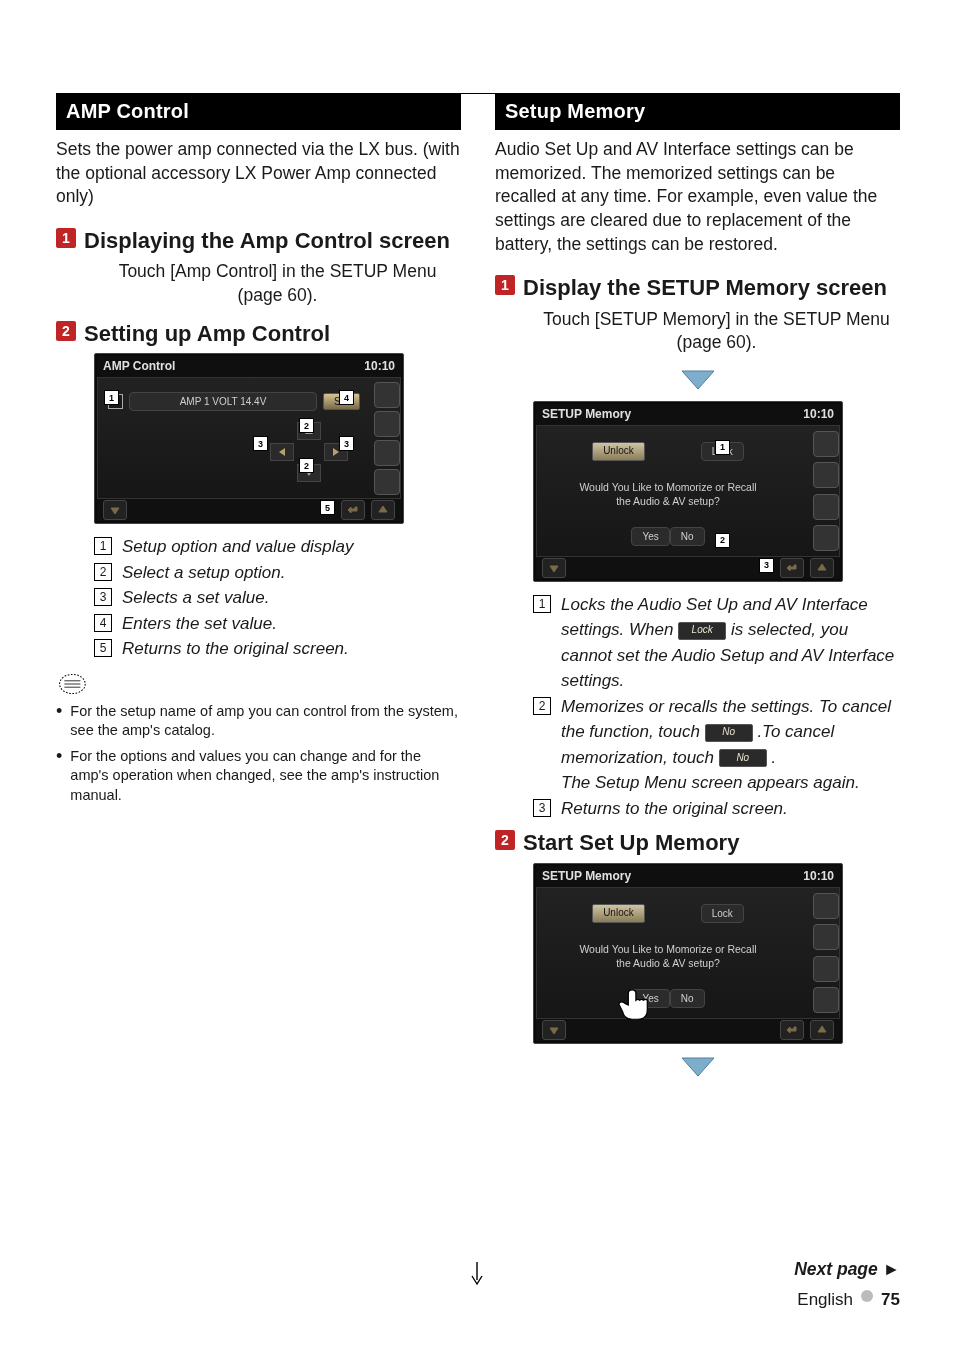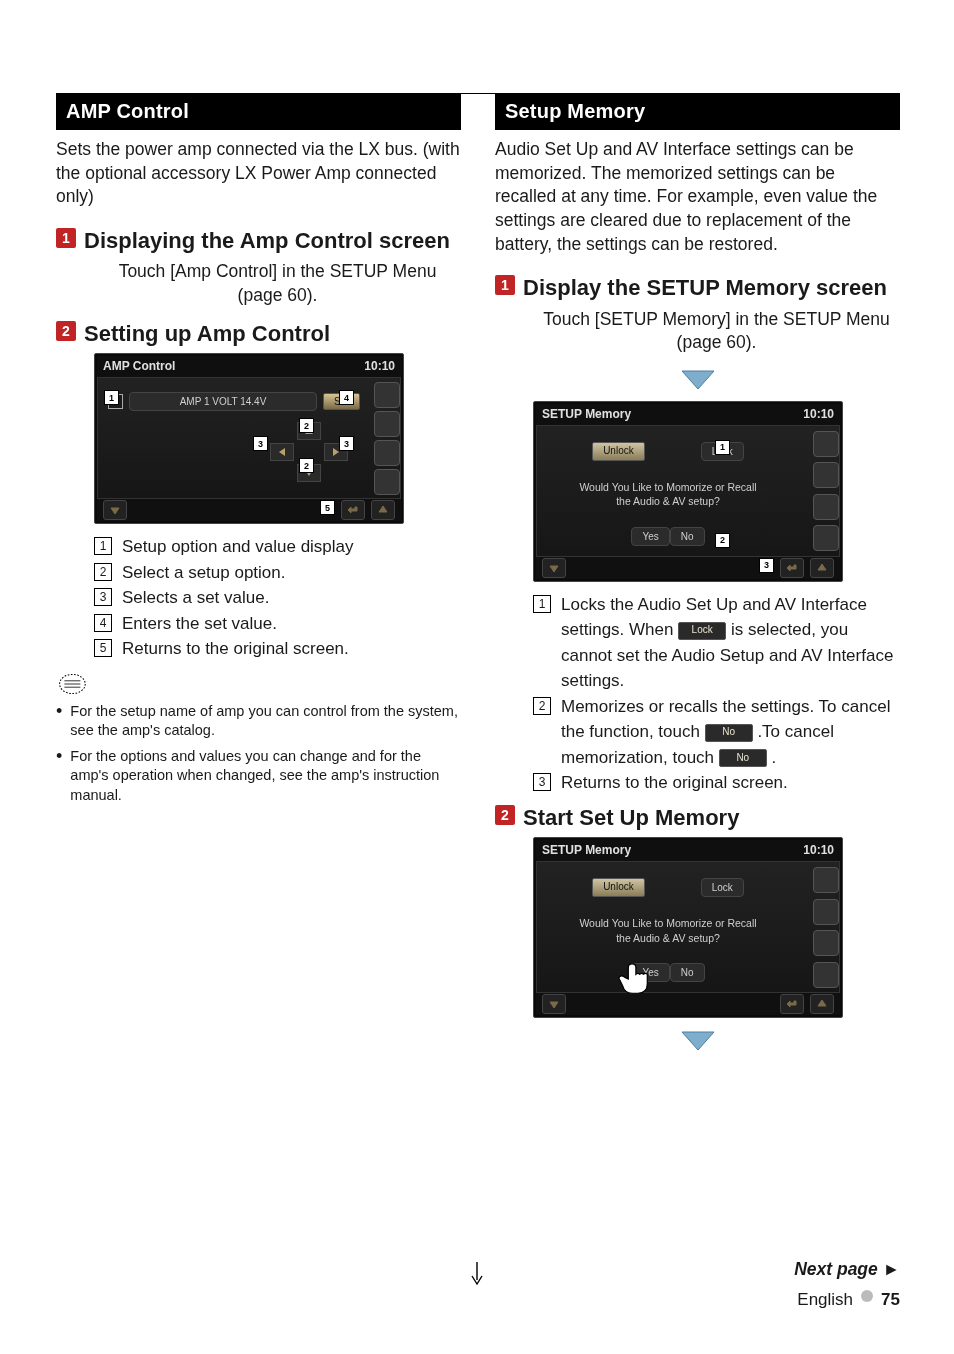--- a/index.html
+++ b/index.html
@@ -191,21 +191,21 @@
   }
   .legend .row { display: flex; gap: 10px; align-items: flex-start; }
   .legend .n {
     border: 1.2px solid #000;
     width: 16px; height: 16px;
     font-size: 12px;
     display: inline-flex; align-items: center; justify-content: center;
     margin-top: 3px;
     flex: none;
   }
-  .legend .t { flex: 1; }
+  .legend .t { flex: 1; font-style: italic; }
   .note-icon {
     width: 32px; height: 24px;
     margin-left: 2px;
     margin-top: 4px;
   }
   .notes {
     font-size: 14.5px;
     line-height: 1.35;
     margin-top: 2px;
   }
@@ -496,20 +496,21 @@
         </span>
       </div>
       <div class="row">
           <span class="n">2</span>
         <span class="t">
           <span>Memorizes or recalls the settings. To cancel the function, touch </span>
           <span class="inline-chip">No</span>
           <span> .To cancel memorization, touch </span>
           <span class="inline-chip">No</span>
           <span>.</span><br>
+          <span>The Setup Menu screen appears again.</span>
         </span>
       </div>
       <div class="row">
           <span class="n">3</span>
           <span class="t">Returns to the original screen.</span>
         </div>
     </div>
 
     <div class="step">
       <div class="num">2</div>

